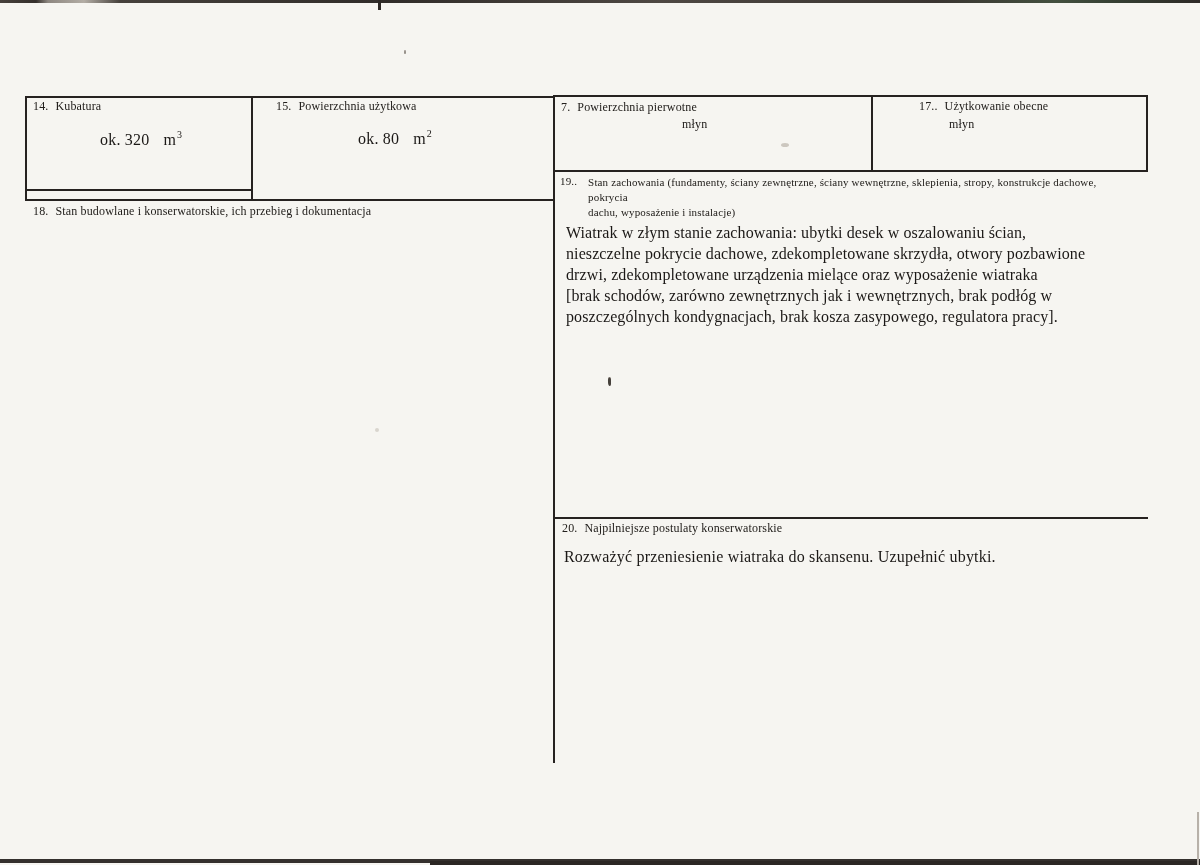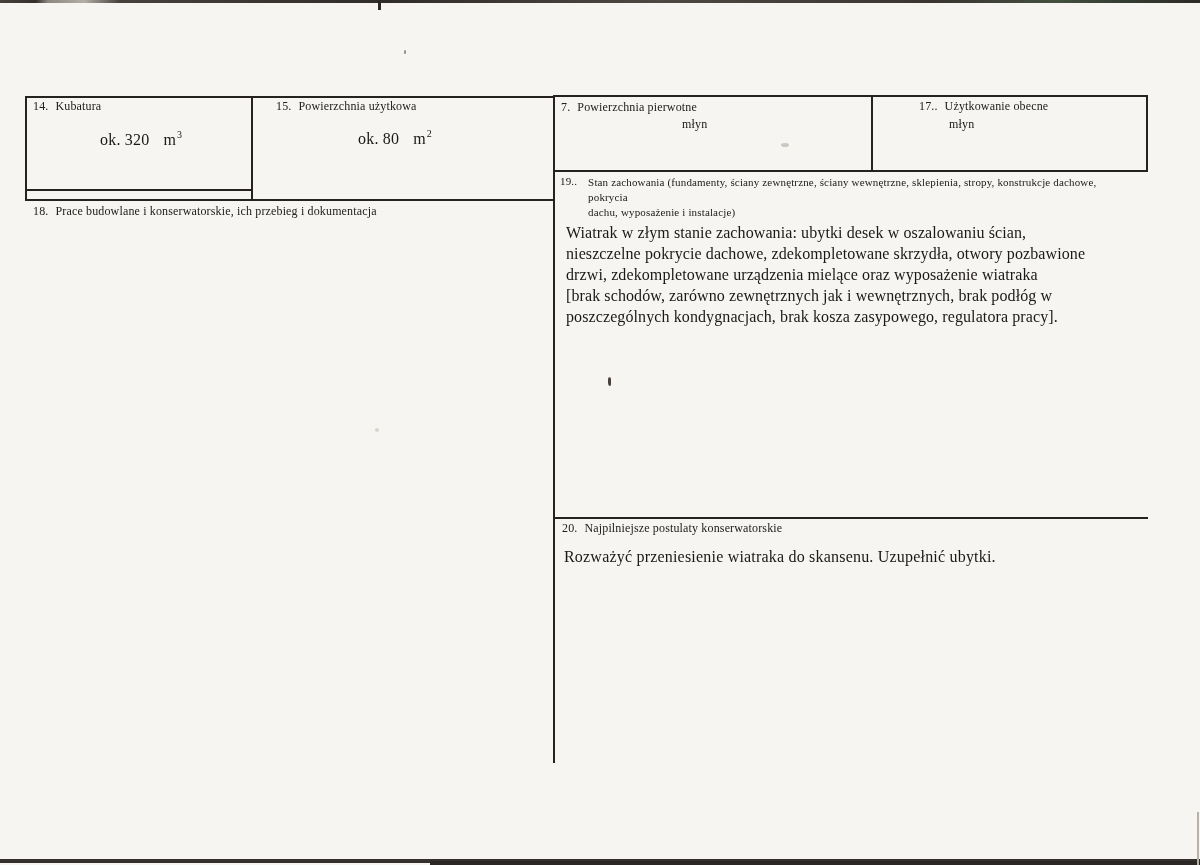--- a/index.html
+++ b/index.html
@@ -111,21 +111,21 @@
     <span class="num">7.</span><span>Powierzchnia pierwotne</span>
   </div>
   <div class="value value-lg" style="left:682px;top:117px;">młyn</div>
 
   <div class="label" style="left:877px;top:99px;margin-left:42px;">
     <span class="num">17..</span><span>Użytkowanie obecne</span>
   </div>
   <div class="value value-lg" style="left:949px;top:117px;">młyn</div>
 
   <div class="label" style="left:33px;top:204px;">
-    <span class="num">18.</span><span>Prace budowlane i konserwatorskie, ich przebieg i dokumentacja</span>
+    <span class="num">18.</span><span>Stan budowlane i konserwatorskie, ich przebieg i dokumentacja</span>
   </div>
 
   <div class="label label-small" style="left:560px;top:175px;width:590px;">
     <span class="num">19..</span><span class="hang">Stan zachowania (fundamenty, ściany zewnętrzne, ściany wewnętrzne, sklepienia, stropy, konstrukcje dachowe, pokrycia
 dachu, wyposażenie i instalacje)</span>
   </div>
   <div class="value multiline" style="left:566px;top:222px;">Wiatrak w złym stanie zachowania: ubytki desek w oszalowaniu ścian,
 nieszczelne pokrycie dachowe, zdekompletowane skrzydła, otwory pozbawione
 drzwi, zdekompletowane urządzenia mielące oraz wyposażenie wiatraka
 [brak schodów, zarówno zewnętrznych jak i wewnętrznych, brak podłóg w

